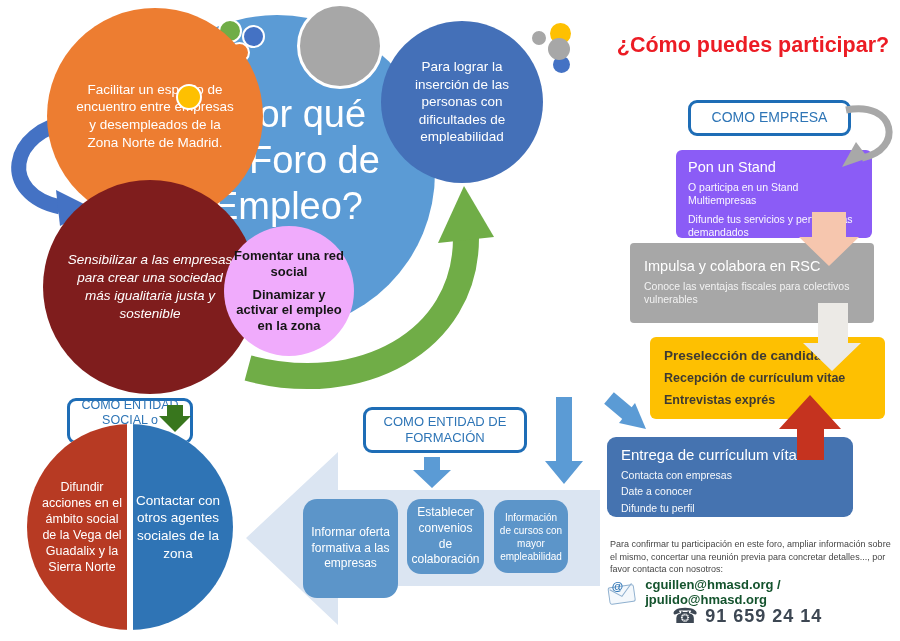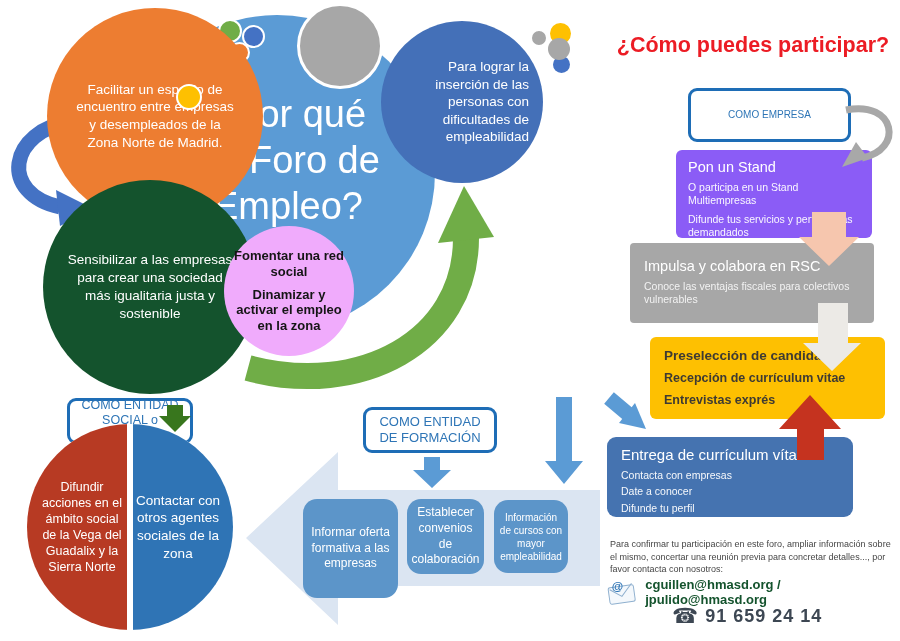--- a/index.html
+++ b/index.html
@@ -11,24 +11,24 @@
   .abs{position:absolute;}
 
   
   .circle{position:absolute;border-radius:50%;display:flex;align-items:center;justify-content:center;
           text-align:center;color:#fff;z-index:2;box-sizing:border-box;}
   #circle-why{left:119px;top:15px;width:316px;height:316px;background:#5b9bd5;
               padding-left:22px;padding-bottom:26px;}
   #circle-why .big{font-size:38px;line-height:46px;color:#fff;}
   #circle-facilitar{left:47px;top:8px;width:216px;height:216px;background:#ed7d31;}
   #circle-facilitar .t{width:160px;font-size:13.5px;line-height:1.3;}
-  #circle-sensibilizar{left:43px;top:180px;width:214px;height:214px;background:#14532d;}
+  #circle-sensibilizar{left:43px;top:180px;width:214px;height:214px;background:#7f1d1d;font-style:italic;}
   #circle-sensibilizar .t{width:168px;font-size:13.5px;line-height:1.32;}
   #circle-insercion{left:381px;top:21px;width:162px;height:162px;background:#4470b8;}
-  #circle-insercion .t{width:134px;font-size:13.5px;line-height:1.3;text-align:right;}
+  #circle-insercion .t{width:134px;font-size:13.5px;line-height:1.3;}
   #circle-fomentar{left:224px;top:226px;width:130px;height:130px;background:#f0abfc;color:#151515;}
   #circle-fomentar .t{width:118px;font-size:13px;line-height:1.22;font-weight:bold;}
   #circle-fomentar .t p{margin:0 0 7px 0;}
   #circle-fomentar .t p:last-child{margin:0;}
 
   
   .dot{position:absolute;border-radius:50%;z-index:2;border:2px solid #fff;box-sizing:content-box;}
 
   
   #split-circle{left:27px;top:424px;width:206px;height:206px;border-radius:50%;overflow:hidden;
@@ -41,23 +41,23 @@
   #half-right .t{width:88px;font-size:13.5px;line-height:1.3;margin-right:10px;}
 
   
   #main-title{left:608px;top:33px;width:290px;text-align:center;font-size:21.5px;font-weight:bold;
               color:#ec1c24;z-index:2;}
 
   
   .outline-box{position:absolute;background:#fff;border:3px solid #1e6db6;border-radius:9px;
                color:#2e75b6;display:flex;align-items:center;justify-content:center;text-align:center;
                line-height:1.25;box-sizing:border-box;z-index:2;}
-  #box-empresa{left:688px;top:88px;width:163px;height:54px;font-size:10px;}
+  #box-empresa{left:688px;top:100px;width:163px;height:36px;font-size:14px;}
   #box-desempleado{left:494px;top:344px;width:143px;height:46px;font-size:13.5px;padding:0 8px;}
-  #box-formacion{left:363px;top:407px;width:134px;height:46px;font-size:13px;padding:0 6px;}
+  #box-formacion{left:363px;top:407px;width:164px;height:46px;font-size:13px;padding:0 6px;}
   #box-social{left:67px;top:357px;width:126px;height:46px;font-size:12.5px;padding:0 6px;margin-top:41px;}
 
   
   .card{position:absolute;box-sizing:border-box;color:#fff;z-index:2;}
   .card .title{font-size:14.5px;margin-bottom:6px;}
   .card .line{font-size:10.5px;line-height:1.28;margin-bottom:5px;opacity:.95;}
   #card-stand{left:676px;top:150px;width:196px;height:88px;background:#8b5cf6;border-radius:6px;
               padding:9px 12px;}
   #card-rsc{left:630px;top:243px;width:244px;height:80px;background:#a7a7a7;border-radius:4px;
             padding:15px 12px 8px 14px;}

